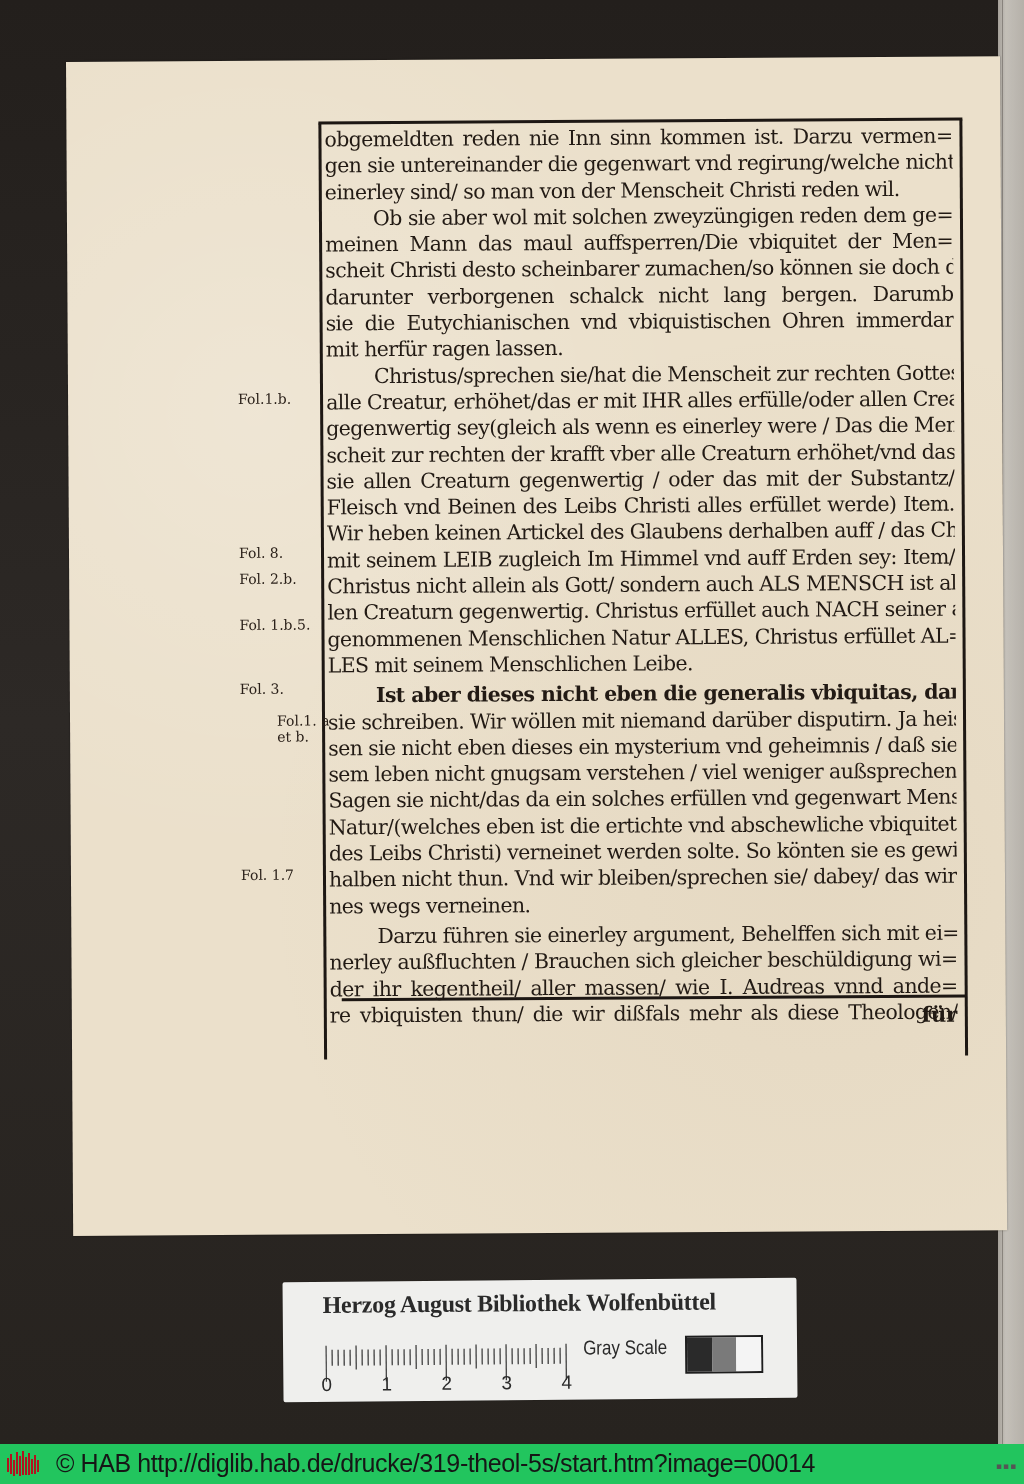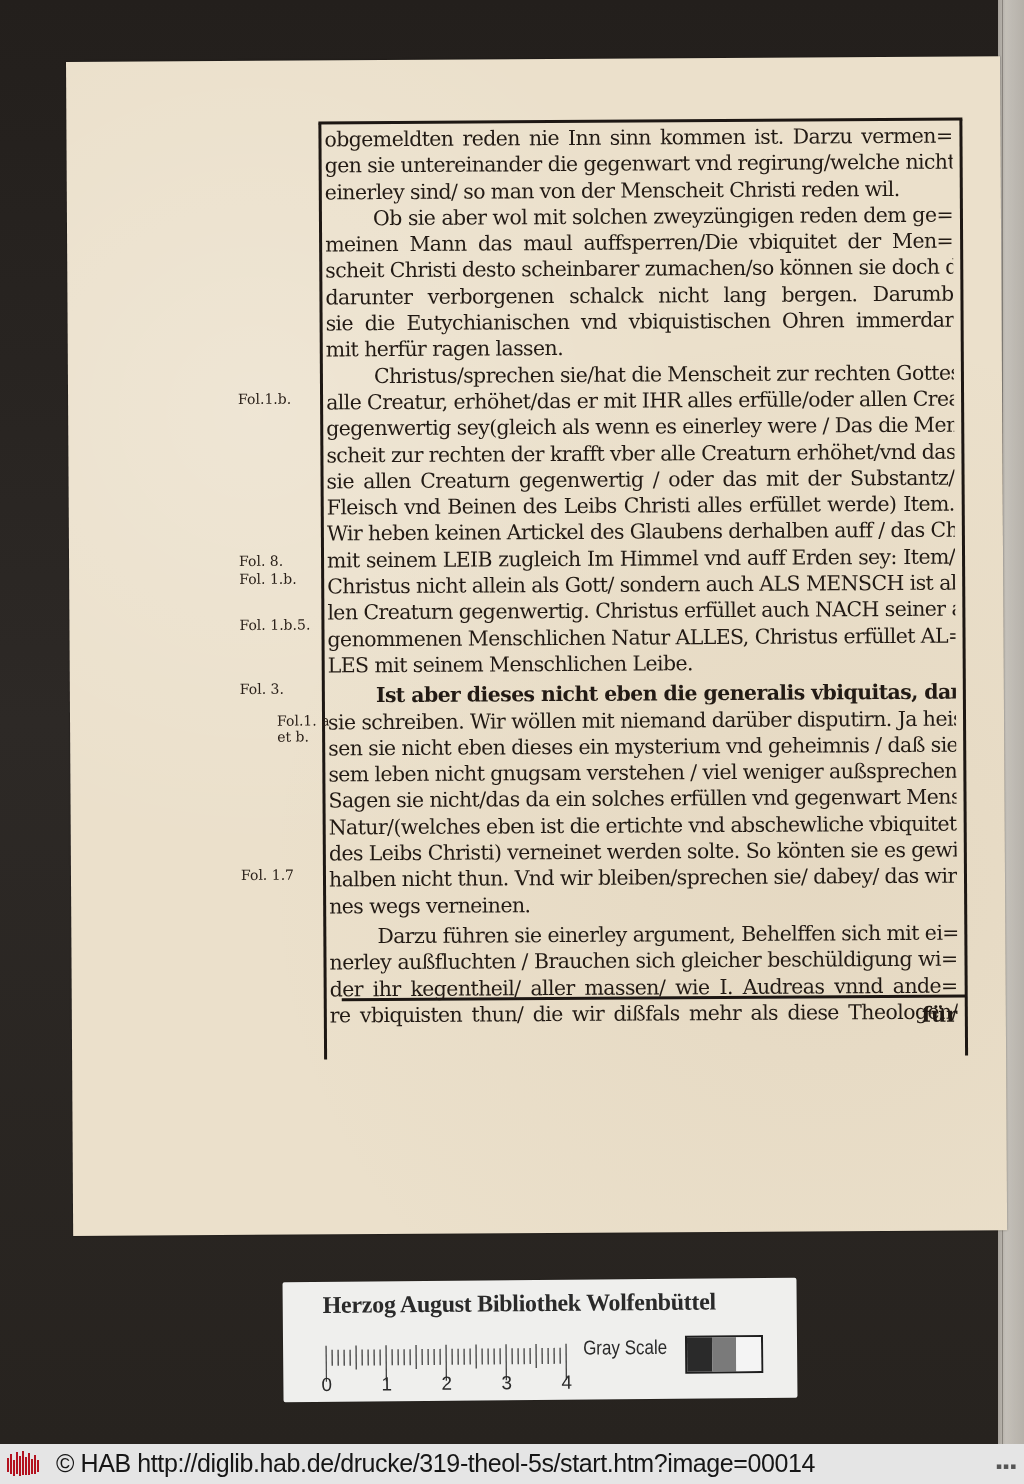--- a/index.html
+++ b/index.html
@@ -92,21 +92,21 @@
       font-family:"Liberation Sans", sans-serif; font-size:20px; color:#2a2a2a;
       transform: scaleX(0.85); transform-origin:left;
     }
     .gray-swatch {
       position:absolute; left:402px; top:57px; width:74px; height:34px;
       border:2px solid #1e1e1e; display:flex;
     }
     .gray-swatch div { flex:1; }
     .footer {
       position:absolute; left:0; top:1444px; width:1024px; height:40px;
-      background:#e5e5e5;
+      background:#22c55e;
       display:flex; align-items:center;
     }
     .footer-logo { position:absolute; left:6px; top:6px; width:34px; height:28px; }
     .footer-text {
       position:absolute; left:56px; top:5px;
       font-family:"Liberation Sans", sans-serif; font-size:25px; color:#161616;
       letter-spacing:-0.4px;
     }
     .footer-menu {
       position:absolute; left:996px; top:17px; font-size:9px; color:#555;
@@ -166,22 +166,22 @@
 
     <span class="line indent">Darzu führen sie einerley argument, Behelffen sich mit ei=</span>
     <span class="line">nerley außfluchten / Brauchen sich gleicher beschüldigung wi=</span>
     <span class="line">der ihr kegentheil/  aller massen/  wie I. Audreas vnnd ande=</span>
     <span class="line">re vbiquisten thun/ die wir dißfals mehr  als diese Theologen/</span>
   </div>
 
   <div class="catchword">für</div>
 
   <div class="marginalia" style="top:330px;">Fol.1.b.</div>
-  <div class="marginalia" style="top:484px;margin-top:8px;">Fol. 8.</div>
-  <div class="marginalia" style="top:510px;">Fol. 1.b.</div>
+  <div class="marginalia" style="top:484px;">Fol. 8.</div>
+  <div class="marginalia" style="top:510px;">Fol. 2.b.</div>
   <div class="marginalia" style="top:556px;">Fol. 1.b.5.</div>
   <div class="marginalia" style="top:620px; ">Fol. 3.</div>
   <div class="marginalia" style="top:652px; width:70px;margin-left:37px;">Fol.1. a et b.</div>
   <div class="marginalia" style="top:806px;text-align:right;">Fol. 1.7</div>
 </div>
 
 <div class="label">
   <div class="label-title">Herzog August Bibliothek Wolfenbüttel</div>
   <div class="ruler">
     <svg width="244" height="40" viewBox="0 0 244 40">

